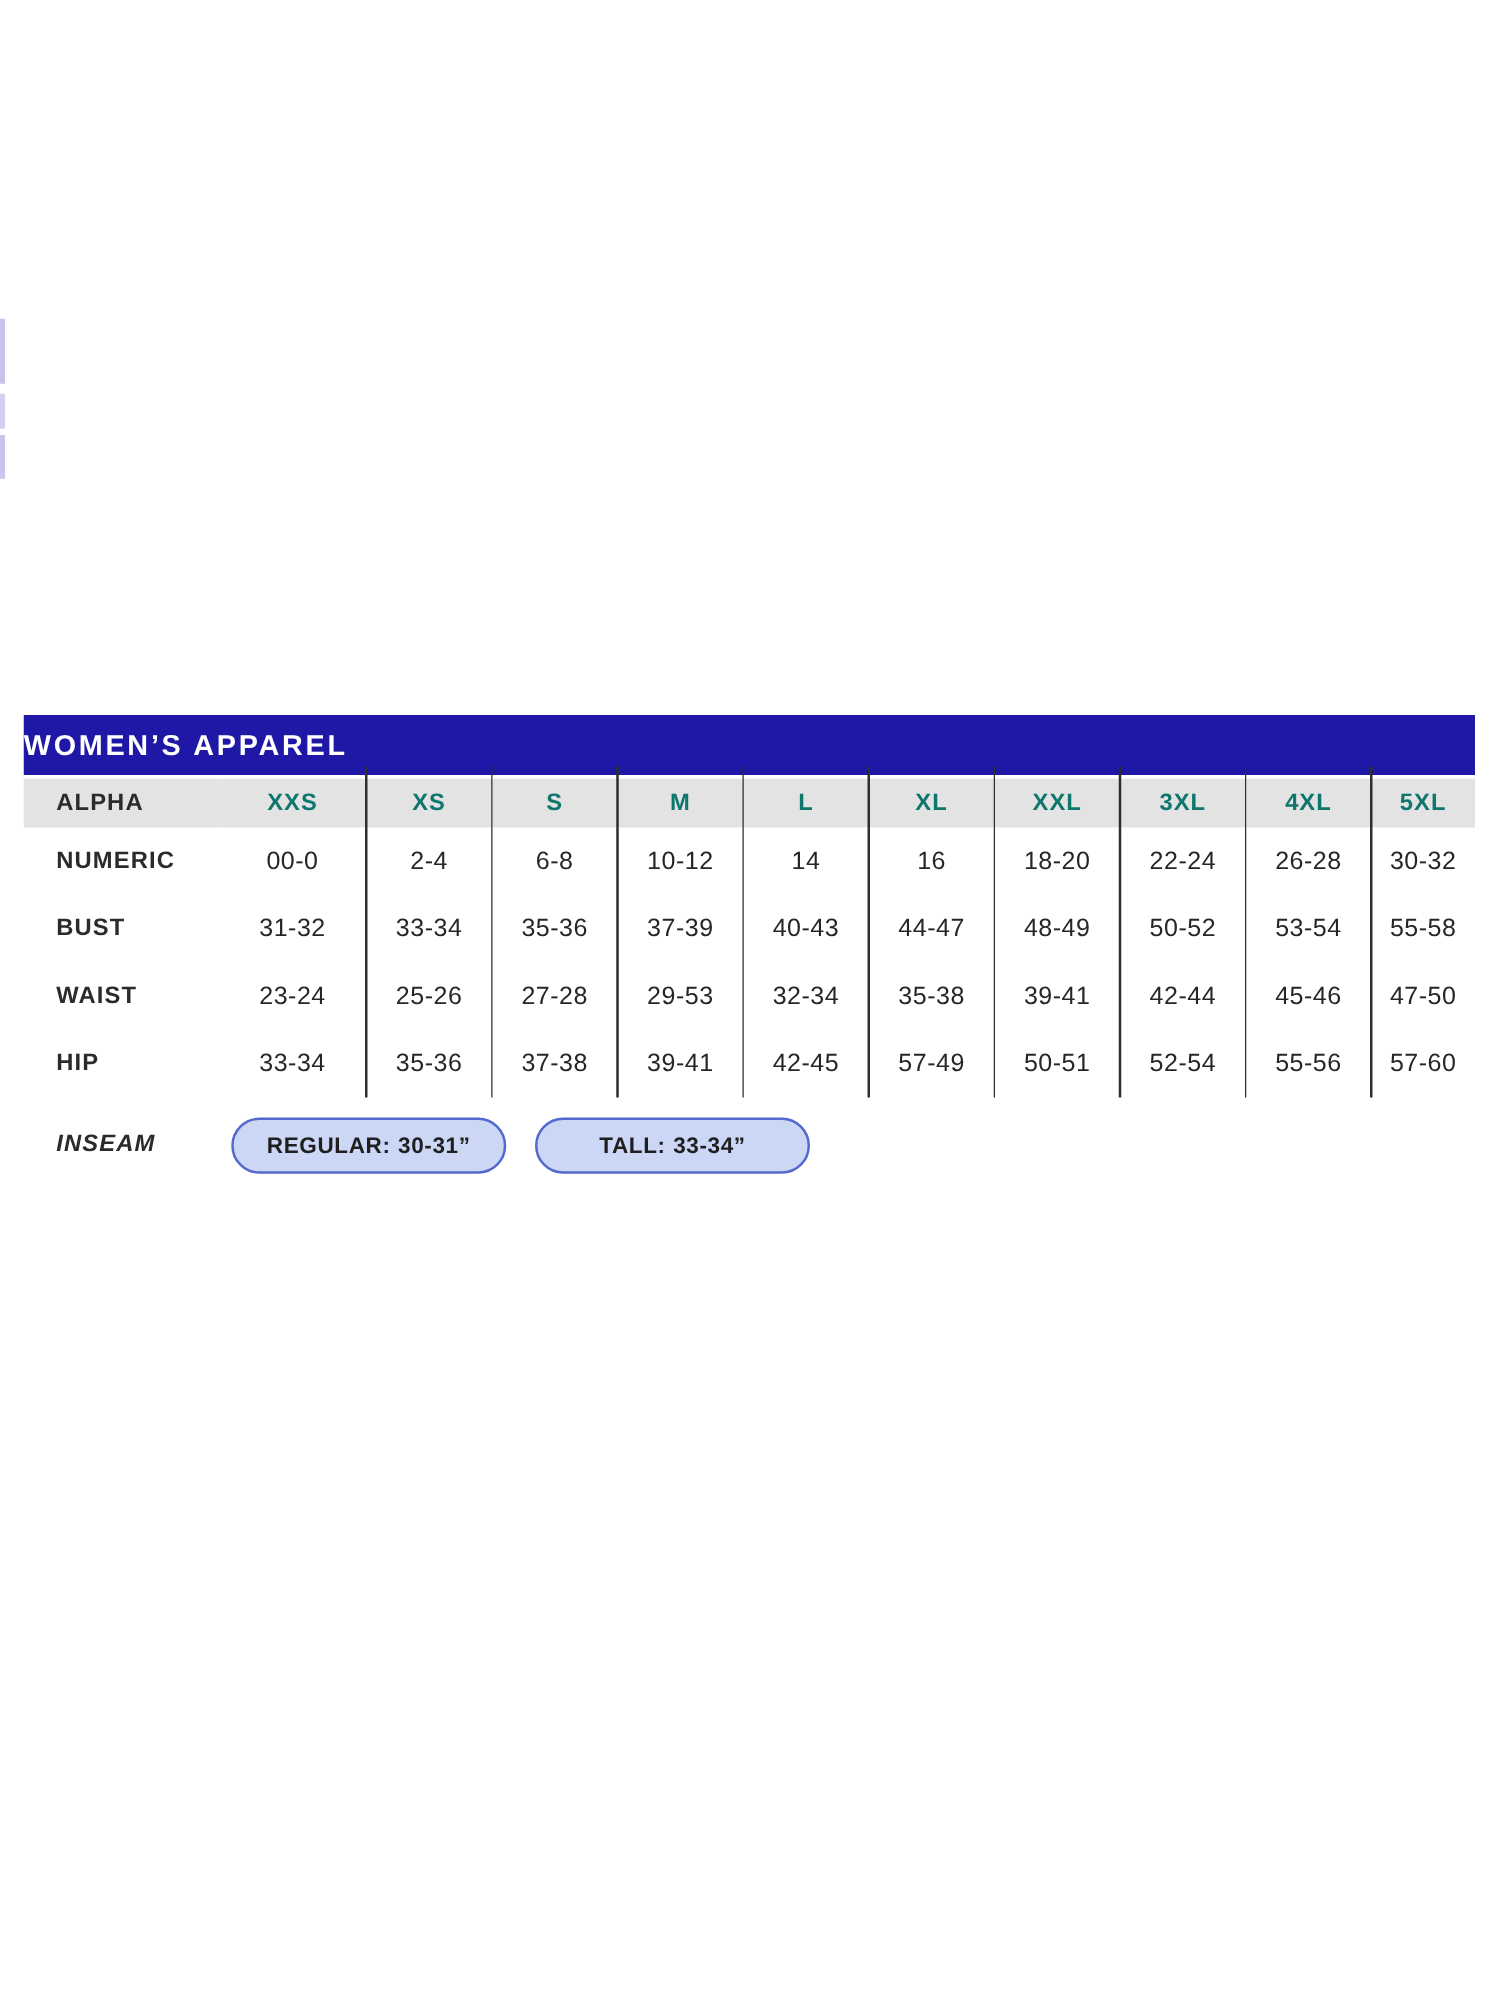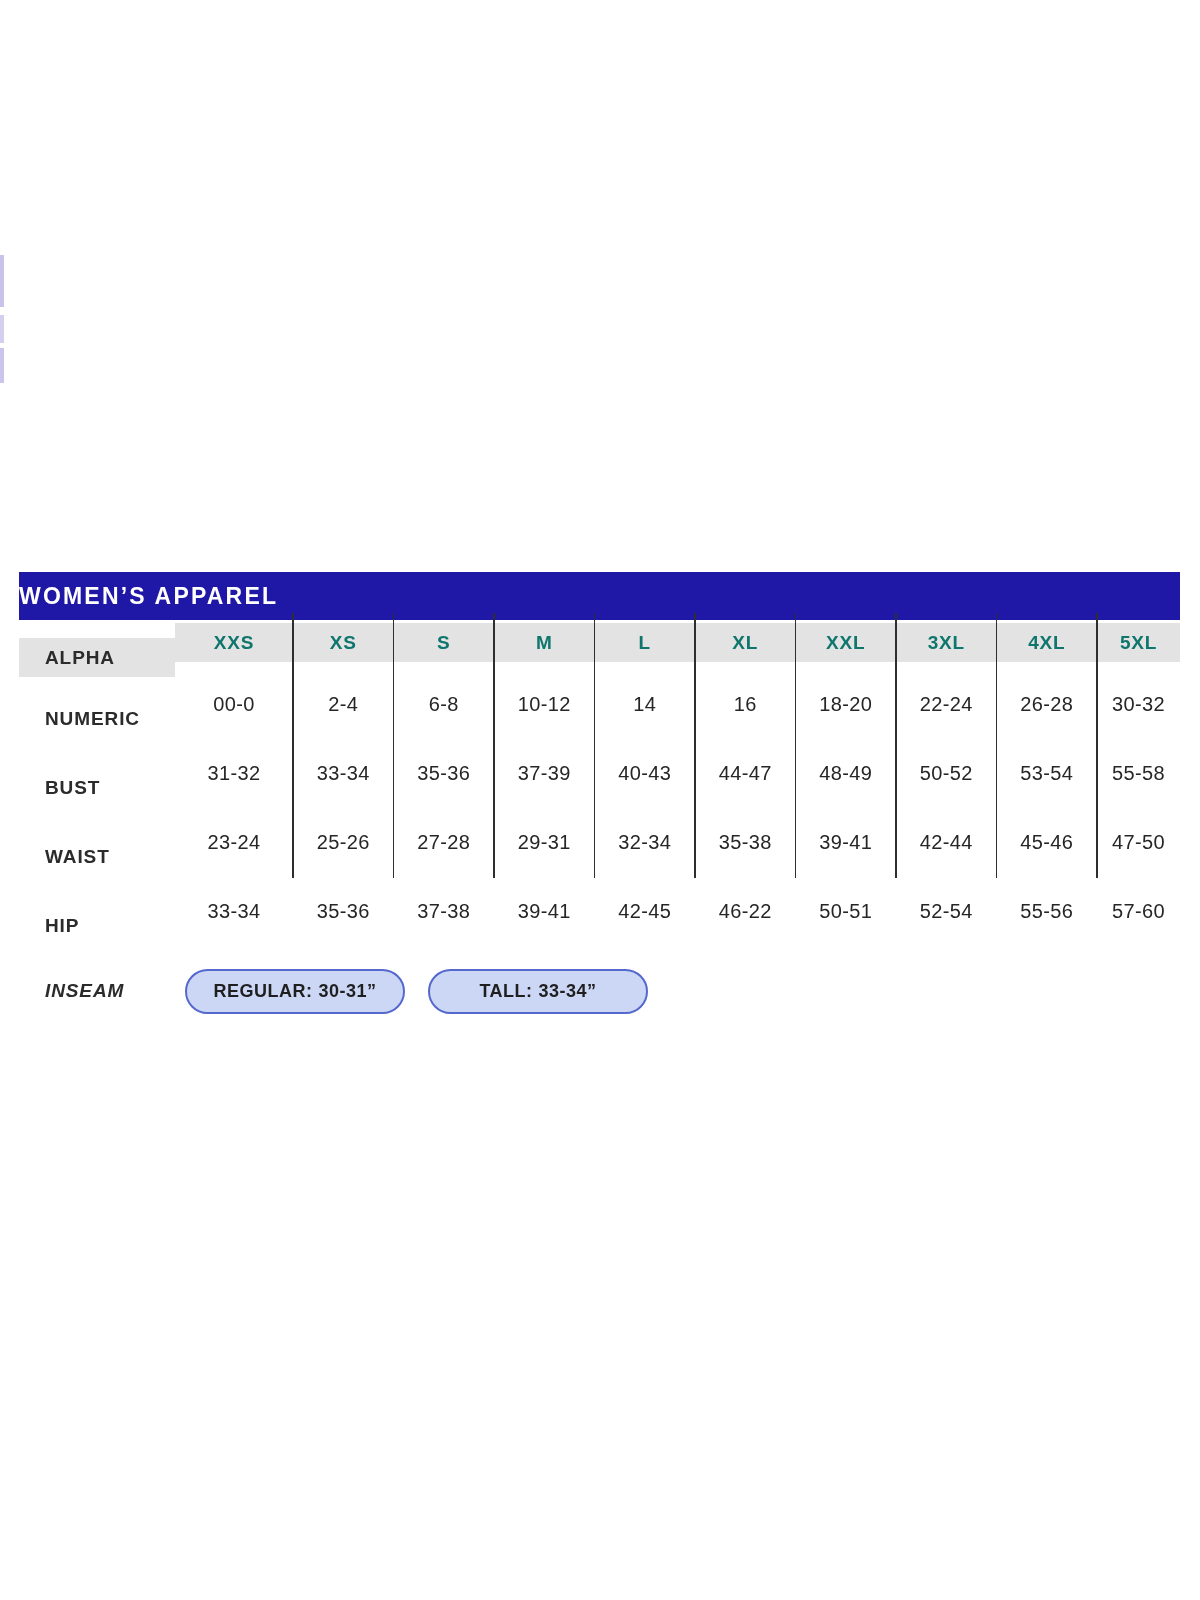--- a/index.html
+++ b/index.html
@@ -78,21 +78,20 @@
     letter-spacing: 0.8px;
     color: #0f766e;
   }
   .cell.row-label {
     justify-content: flex-start;
     padding-left: 26px;
     font-weight: bold;
     font-size: 19px;
     letter-spacing: 0.9px;
     color: #2b2b2b;
-    margin-top: 15px;
   }
 
   
   .inseam-row {
     display: flex;
     align-items: center;
     margin-top: 15px;
     height: 46px;
   }
   .inseam-label {
@@ -174,34 +173,34 @@
         <div class="cell ">40-43</div>
         <div class="cell ">44-47</div>
         <div class="cell ">48-49</div>
         <div class="cell ">50-52</div>
         <div class="cell ">53-54</div>
         <div class="cell ">55-58</div>
         <div class="cell row-label">WAIST</div>
         <div class="cell ">23-24</div>
         <div class="cell ">25-26</div>
         <div class="cell ">27-28</div>
-        <div class="cell ">29-31</div>
+        <div class="cell ">29-53</div>
         <div class="cell ">32-34</div>
         <div class="cell ">35-38</div>
         <div class="cell ">39-41</div>
         <div class="cell ">42-44</div>
         <div class="cell ">45-46</div>
         <div class="cell ">47-50</div>
         <div class="cell row-label">HIP</div>
         <div class="cell ">33-34</div>
         <div class="cell ">35-36</div>
         <div class="cell ">37-38</div>
         <div class="cell ">39-41</div>
         <div class="cell ">42-45</div>
-        <div class="cell ">46-22</div>
+        <div class="cell ">57-49</div>
         <div class="cell ">50-51</div>
         <div class="cell ">52-54</div>
         <div class="cell ">55-56</div>
         <div class="cell ">57-60</div>
       </div>
 
   <div class="vline" style="left: 273.2px; background: rgb(46, 46, 46);"></div>
       <div class="vline" style="left: 373.7px; background: rgb(46, 46, 46);"></div>
       <div class="vline" style="left: 474.2px; background: rgb(46, 46, 46);"></div>
       <div class="vline" style="left: 574.7px; background: rgb(46, 46, 46);"></div>

